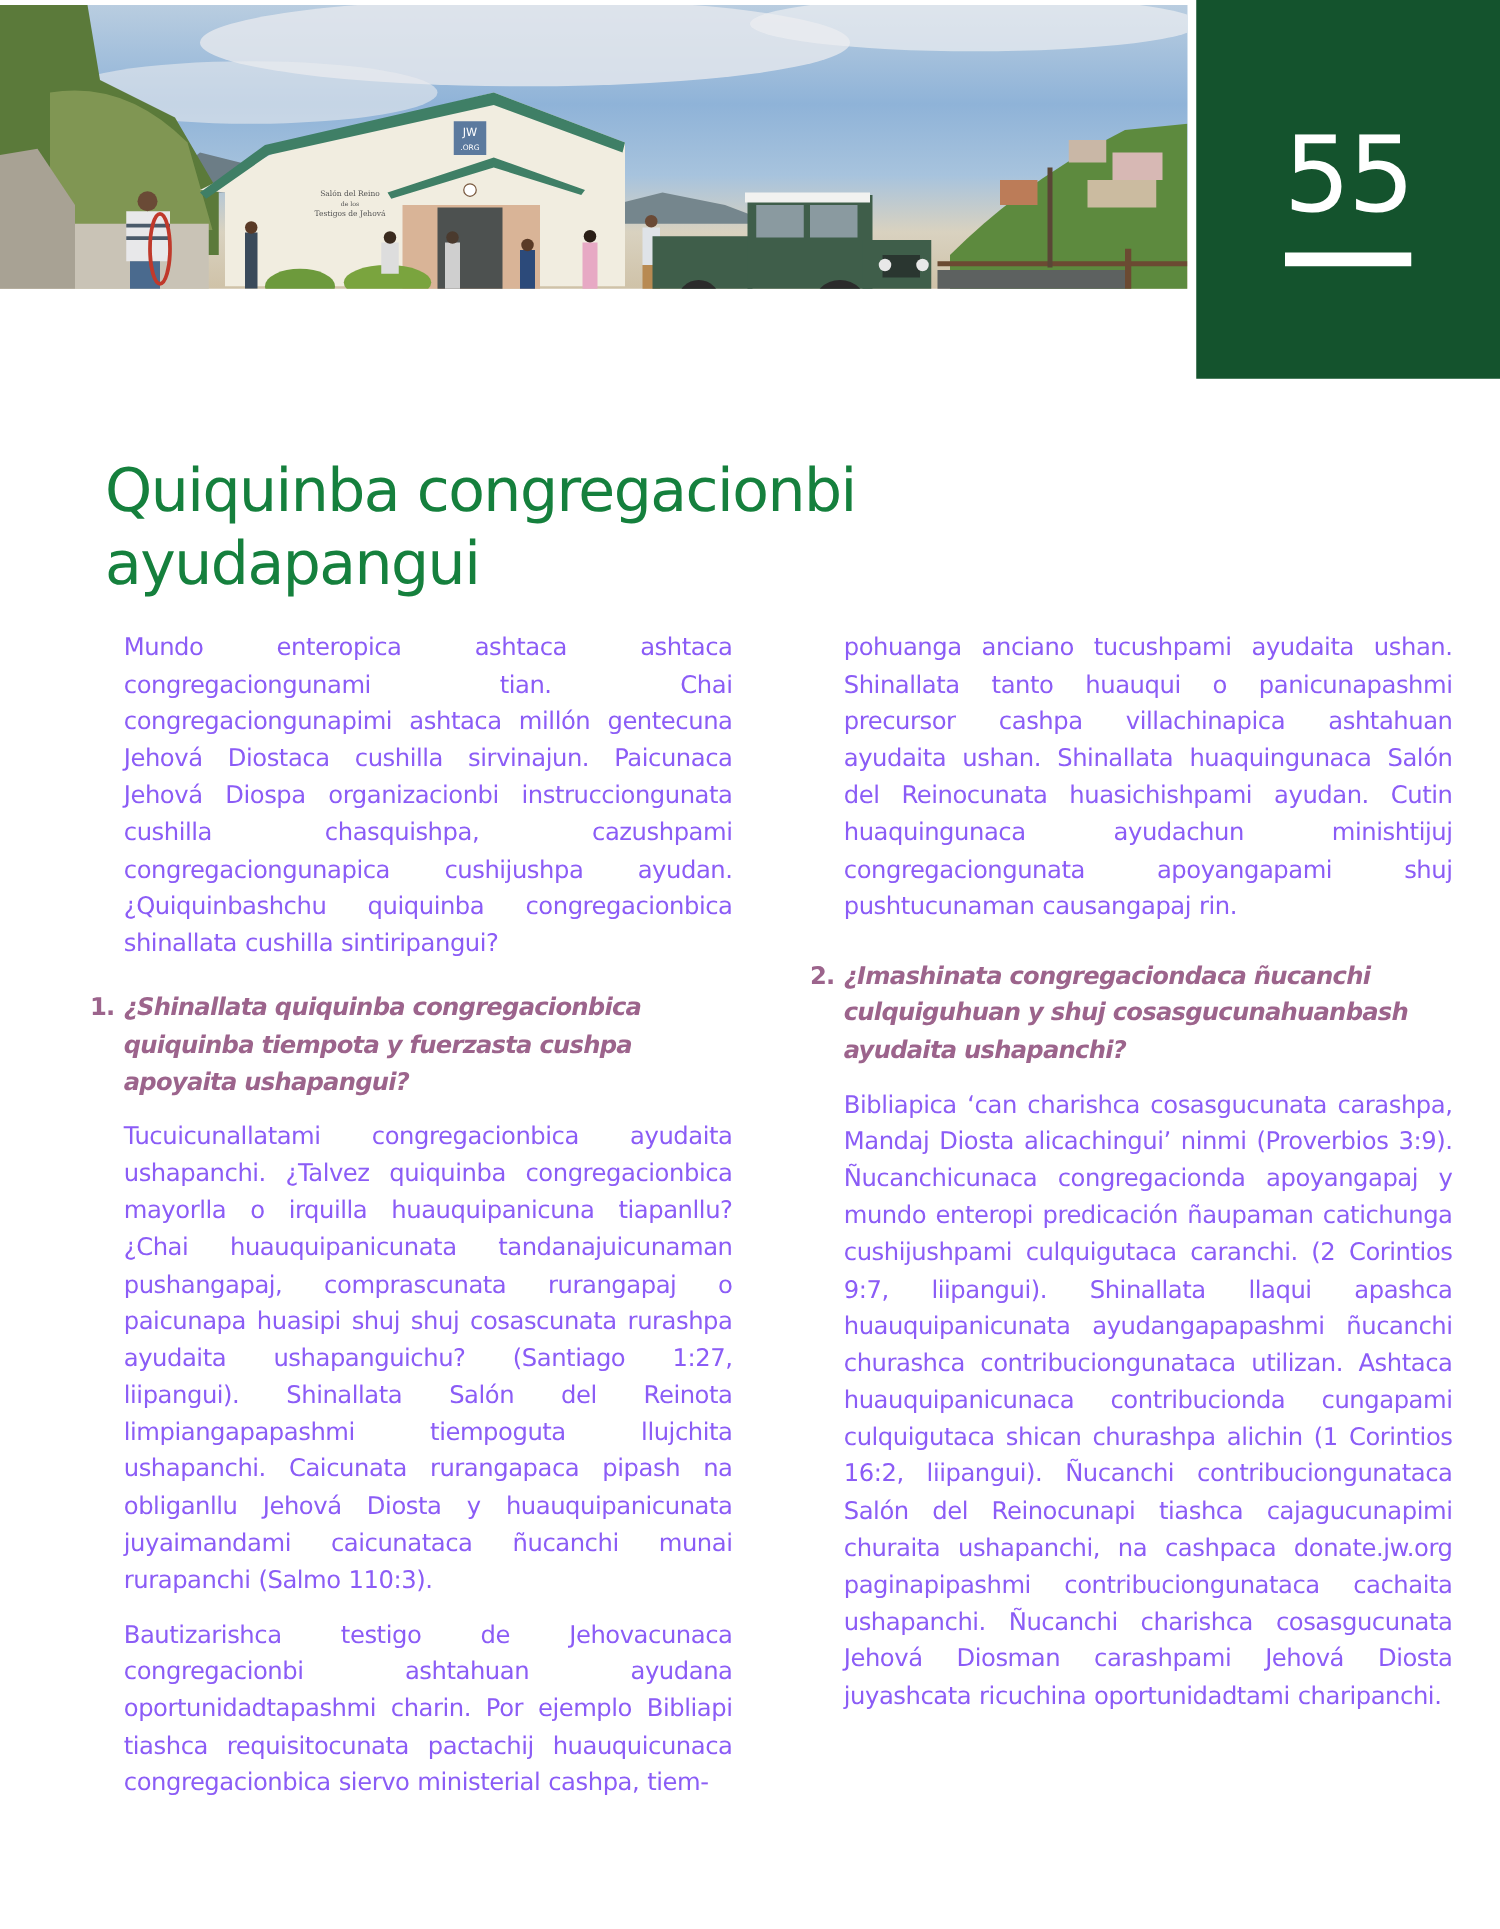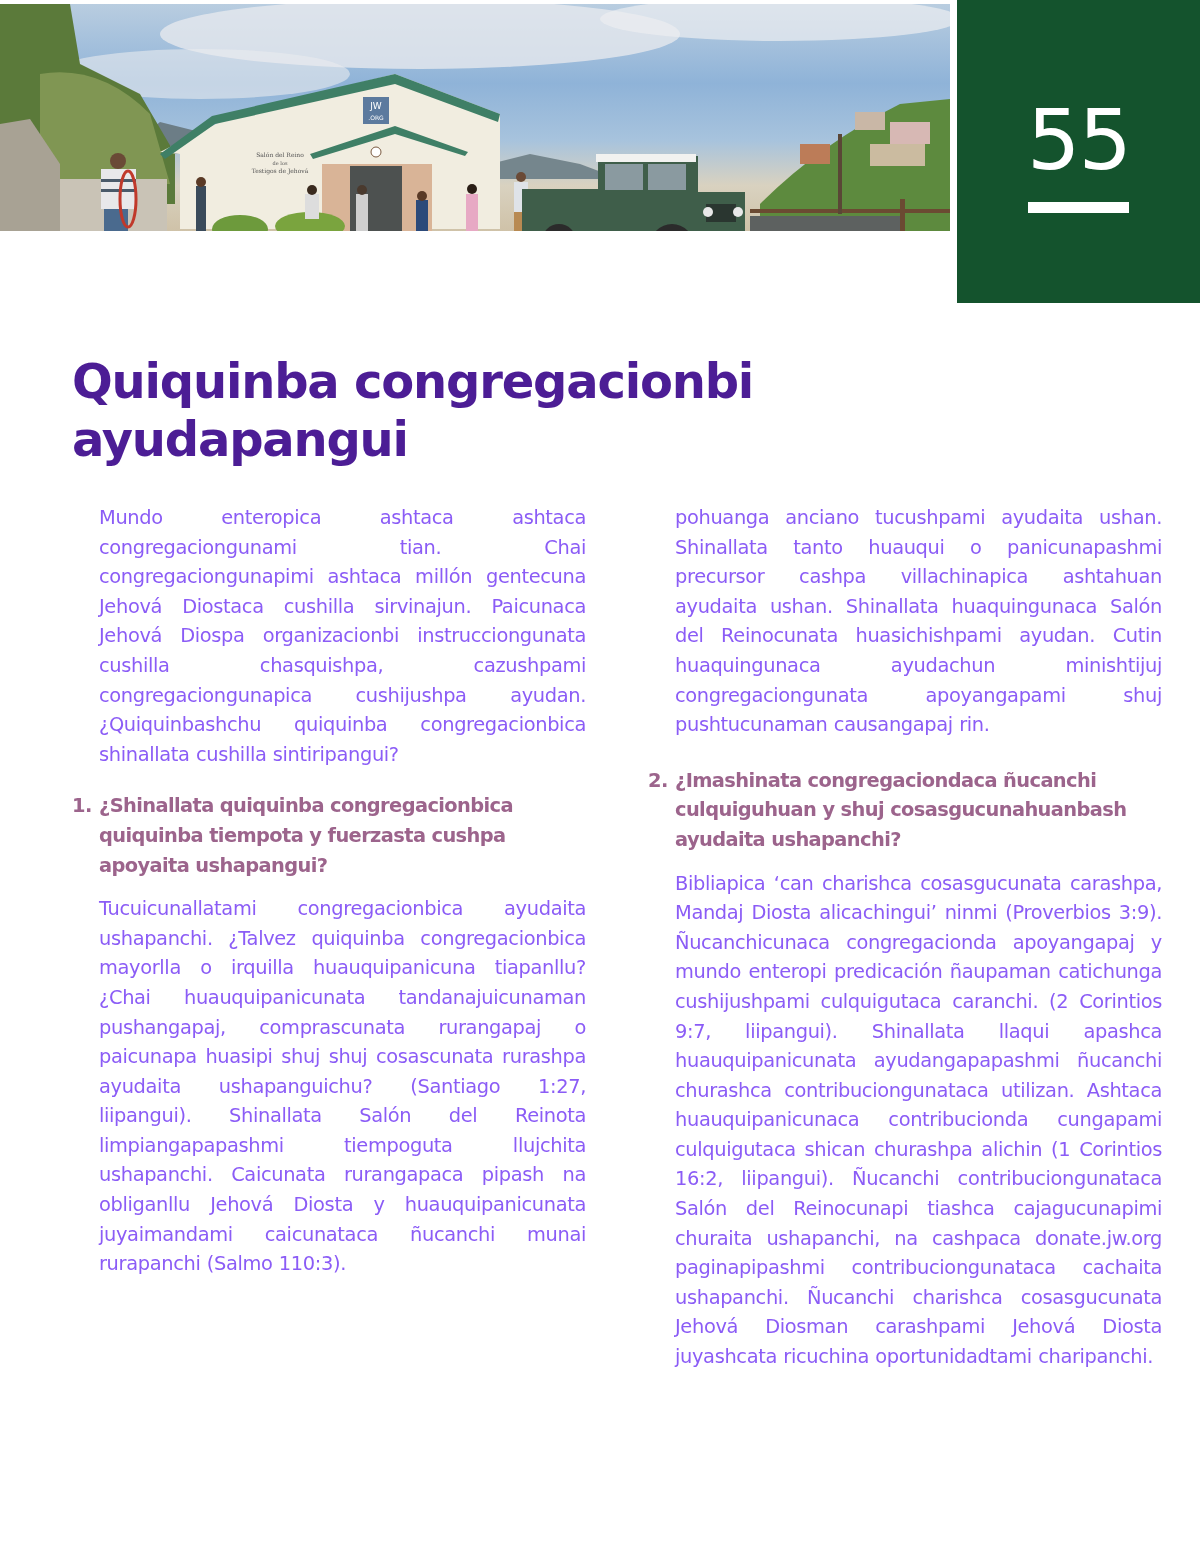--- a/index.html
+++ b/index.html
@@ -8,33 +8,33 @@
     
     .hero { position: absolute; left: 0; top: 4px; width: 950px; height: 227px; overflow: hidden; background: linear-gradient(180deg, #b9cde0 0%, #8fb3d8 35%, #a7c3dd 60%, #d9d2c0 80%, #cfc2a8 100%); }
     .hero svg { display: block; }
 
     
     .badge { position: absolute; left: 957px; top: 0; width: 243px; height: 303px; background: #14532d; }
     .badge-num { position: absolute; left: 0; right: 0; top: 98px; text-align: center; color: #ffffff; font-family: "DejaVu Sans", sans-serif; font-size: 84px; font-weight: normal; letter-spacing: -2px; line-height: 1; }
     .badge-rule { position: absolute; left: 1028px; top: 202px; width: 101px; height: 11px; background: #ffffff; }
 
     
-    .title { position: absolute; left: 72px; top: 352px; width: 800px; margin: 0; font-family: "DejaVu Sans", sans-serif; font-weight: bold; font-size: 48px; line-height: 58px; letter-spacing: -1.2px; color: #4c1d95; }
+    .title { position: absolute; left: 72px; top: 352px; width: 800px; margin: 12px; font-family: "DejaVu Sans", sans-serif; font-weight: normal; font-size: 48px; line-height: 58px; letter-spacing: -1.2px; color: #15803d; }
 
     
     .col { position: absolute; top: 503px; }
     .col-left { left: 72px; width: 514px; }
     .col-right { left: 620px; width: 514px; margin-left: 28px; }
 
     .para { margin: 0 0 14px 27px; font-family: "DejaVu Sans", sans-serif; font-size: 19.4px; line-height: 29.6px; text-align: justify; color: #8b5cf6; letter-spacing: -0.35px; word-spacing: 0.5px; }
     .para b { font-weight: normal; }
 
     .q { display: flex; margin: 22px 0 14px 0; color: #9c648c; font-family: "DejaVu Sans", sans-serif; font-weight: bold; font-size: 19.4px; line-height: 29.6px; letter-spacing: -0.6px; }
     .q-num { width: 27px; flex: 0 0 27px; }
-    .q-text { flex: 1; }
+    .q-text { flex: 1; font-style: italic; }
   </style>
 </head>
 <body>
 
 <div class="hero">
   <svg width="950" height="303" viewBox="0 0 950 303">
 
     <ellipse cx="420" cy="30" rx="260" ry="35" fill="#e6e9ee" opacity="0.8"></ellipse>
     <ellipse cx="780" cy="15" rx="180" ry="22" fill="#eceef1" opacity="0.7"></ellipse>
     <ellipse cx="200" cy="70" rx="150" ry="25" fill="#e9ebee" opacity="0.6"></ellipse>
@@ -142,20 +142,21 @@
 <div class="col col-left">
   <p class="para">Mundo enteropica ashtaca ashtaca congregaciongunami tian. Chai congregaciongunapimi ashtaca millón gentecuna Jehová Diostaca cushilla sirvinajun. Paicunaca Jehová Diospa organizacionbi instrucciongunata cushilla chasquishpa, cazushpami congregaciongunapica cushijushpa ayudan. ¿Quiquinbashchu quiquinba congregacionbica shinallata cushilla sintiripangui?</p>
 
   <div class="q">
     <span class="q-num">1.</span>
     <span class="q-text">¿Shinallata quiquinba congregacionbica quiquinba tiempota y fuerzasta cushpa apoyaita ushapangui?</span>
   </div>
 
   <p class="para"><span>Tucuicunallatami congregacionbica ayudaita ushapanchi. ¿Talvez quiquinba congregacionbica mayorlla o irquilla huauquipanicuna tiapanllu? ¿Chai huauquipanicunata tandanajuicunaman pushangapaj, comprascunata rurangapaj o paicunapa huasipi shuj shuj cosascunata rurashpa ayudaita ushapanguichu? (Santiago 1:27, liipangui). Shinallata Salón del Reinota limpiangapapashmi tiempoguta llujchita ushapanchi. Caicunata rurangapaca pipash na obliganllu Jehová Diosta y huauquipanicunata juyaimandami caicunataca </span><b>ñucanchi munai rurapanchi</b><span> (Salmo 110:3).</span></p>
 
+  <p class="para" id="split-para">Bautizarishca testigo de Jehovacunaca congregacionbi ashtahuan ayudana oportunidadtapashmi charin. Por ejemplo Bibliapi tiashca requisitocunata pactachij huauquicunaca congregacionbica siervo ministerial cashpa, tiem-</p>
 </div>
 
 <div class="col col-right">
   <p class="para" id="split-para-cont" style="margin-top: 0px;">pohuanga anciano tucushpami ayudaita ushan. Shinallata tanto huauqui o panicunapashmi precursor cashpa villachinapica ashtahuan ayudaita ushan. Shinallata huaquingunaca Salón del Reinocunata huasichishpami ayudan. Cutin huaquingunaca ayudachun minishtijuj congregaciongunata apoyangapami shuj pushtucunaman causangapaj rin.</p>
 
   <div class="q" style="margin-top:26px">
     <span class="q-num">2.</span>
     <span class="q-text">¿Imashinata congregaciondaca ñucanchi culquiguhuan y shuj cosasgucunahuanbash ayudaita ushapanchi?</span>
   </div>
 

